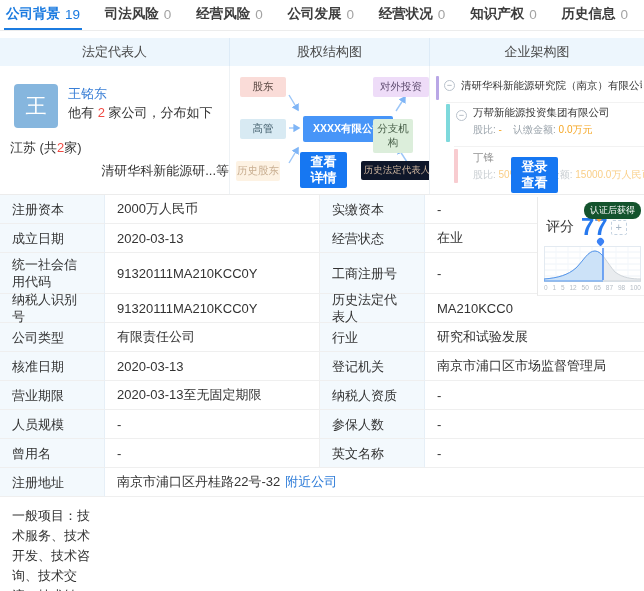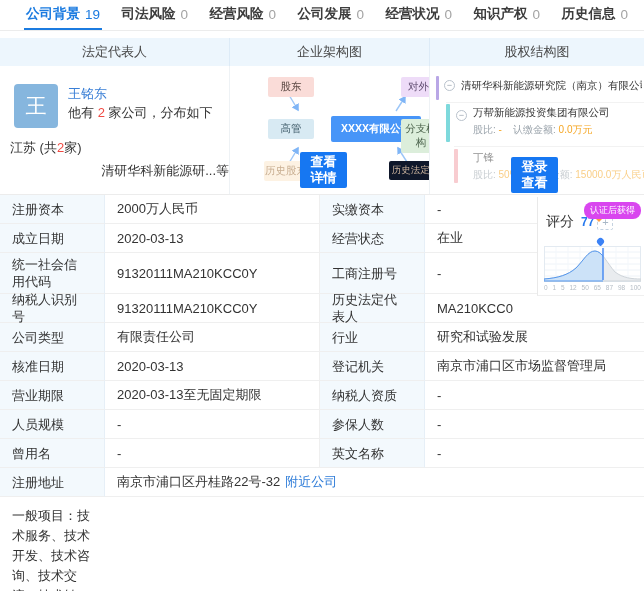--- a/index.html
+++ b/index.html
@@ -1,21 +1,21 @@
 <!DOCTYPE html>
 <html><head>
 <meta charset="utf-8">
 <style>
   * { margin:0; padding:0; box-sizing:border-box; }
   html,body { width:644px; height:591px; background:#fff; overflow:hidden; }
   body { font-family:"Liberation Sans","DejaVu Sans",sans-serif; color:#333; font-size:13px; position:relative; }
 
   
   .tabbar { display:flex; justify-content:space-between; align-items:stretch; height:31px;
-            border-bottom:1px solid #ececec; padding:0 14px 0 24px; background:#fff; }
+            border-bottom:1px solid #ececec; padding:0 14px 0 4px; background:#fff; }
   .tab { display:flex; align-items:center; gap:5px; font-size:13.5px; font-weight:bold;
          color:#3c3c3c; cursor:pointer; border-bottom:2px solid transparent; padding:0 2px; }
   .tab .cnt { color:#a3a3a3; font-weight:normal; }
   .tab.active { color:#1b7be0; border-bottom-color:#1b7be0; }
   .tab.active .cnt { color:#1b7be0; }
 
   
   .panel { margin-top:7px; }
   .cols-header { display:grid; grid-template-columns:230px 200px 214px; height:28px; background:#edf6fd; }
   .col-h { display:flex; align-items:center; justify-content:center; font-size:13px; color:#484848;
@@ -29,21 +29,21 @@
   .rep-top { display:flex; gap:10px; padding:18px 8px 0 14px; }
   .avatar { width:44px; height:44px; border-radius:4px; background:#86b6de; color:#fff;
             font-size:21px; display:flex; align-items:center; justify-content:center; flex:none; }
   .rep-info { font-size:13px; line-height:19px; width:154px; }
   .rep-name { color:#3a7fd6; text-decoration:none; cursor:pointer; }
   .red { color:#f04942; }
   .rep-region { padding:0 12px 0 10px; margin-top:11px; font-size:13px; color:#333; }
   .rep-more { padding:0 0; margin-top:5px; text-align:right; font-size:13px; color:#333; }
 
   
-  .node { position:absolute; font-size:10.5px; text-align:center; padding:3px 0; border-radius:2px; color:#5c4a45;margin-left:28px; }
+  .node { position:absolute; font-size:10.5px; text-align:center; padding:3px 0; border-radius:2px; color:#5c4a45; }
   .n-shareholder { left:10px; top:11px; width:46px; background:#fadcd8; }
   .n-exec { left:10px; top:53px; width:46px; background:#d8eaf3; color:#44606e; }
   .n-hist-sh { left:6px; top:95px; width:44px; background:#fdf2e3; color:#c9af92; }
   .n-center { left:73px; top:50px; width:90px; background:#4795f8; color:#fff; padding:6px 0; font-weight:bold; }
   .n-invest { left:143px; top:11px; width:56px; background:#eedcf8; color:#5d4a6e; }
   .n-branch { left:143px; top:53px; width:40px; background:#dceedb; color:#49604a; }
   .n-hist-legal { left:131px; top:95px; width:72px; background:#0f172a; color:#ccb49e; font-size:9.5px; }
   .org-svg { position:absolute; left:0; top:0; }
   .blue-btn { position:absolute; width:47px; background:#1677f2; color:#fff; font-size:13px; font-weight:bold;
               line-height:16px; text-align:center; padding:2px 0; border:none; border-radius:2px; cursor:pointer; }
@@ -71,24 +71,24 @@
   .irow-wide { grid-template-columns:105px 1fr; }
   .addr-link { color:#2e7cd8; text-decoration:none; margin-left:5px; cursor:pointer; }
   .scope > div { height:94px; border-bottom:none; }
   .scope .val { display:block; padding:9px 14px 8px 12px; line-height:20px; height:auto; }
 
   
   .score { position:absolute; left:537px; top:197px; width:107px; height:99px; background:#fff;
            border-left:1px solid #e9e9e9; border-bottom:1px solid #efefef; z-index:5; }
   .score-top { position:relative; display:flex; align-items:center; padding:16px 0 0 8px; }
   .score-label { font-size:14px; color:#333; }
-  .score-val { font-size:12px; font-weight:bold; color:#2779ee; margin-left:7px; }
+  .score-val { font-size:24px; font-weight:bold; color:#2779ee; margin-left:7px; }
   .plusbox { width:16px; height:15px; border:1px dashed #c4d2e0; color:#a8b7c6; font-size:11px; line-height:13px;
              text-align:center; margin-left:3px; border-radius:2px; cursor:pointer; }
-  .badge { position:absolute; top:5px; right:3px; background:#d946ef; color:#fff; font-size:9px;
+  .badge { position:absolute; top:5px; right:3px; background:#14532d; color:#fff; font-size:9px;
            padding:2px 6px; border-radius:8px; white-space:nowrap; z-index:6; }
   .badge::after { content:""; position:absolute; left:12px; bottom:-3px; border:3px solid transparent;
                   border-top-color:#ff9d40; border-bottom:none; }
   .pin { position:absolute; left:59px; top:41px; width:7px; height:7px; border-radius:50% 50% 50% 0;
          transform:rotate(-45deg); background:#3b82f6; }
   .curve { position:absolute; left:6px; bottom:13px; }
   .ticks { position:absolute; left:6px; bottom:4px; width:97px; display:flex; justify-content:space-between;
            font-size:6.5px; color:#b4bcc4; }
 </style>
 </head>
@@ -124,22 +124,22 @@
     <div class="tab">
       <span>历史信息</span>
       <span class="cnt">0</span>
     </div>
   </div>
 
   <div class="panel">
 
     <div class="cols-header">
       <div class="col-h">法定代表人</div>
+      <div class="col-h">股权结构图</div>
       <div class="col-h">企业架构图</div>
-      <div class="col-h">股权结构图</div>
     </div>
 
     <div class="cols-body">
 
       <div class="colcell">
         <div class="rep-top">
           <div class="avatar">王</div>
           <div class="rep-info">
             <div><a class="rep-name">王铭东</a></div>
             <div class="rep-desc"><span>他有 </span><span class="red">2</span><span> 家公司，分布如下</span></div>

